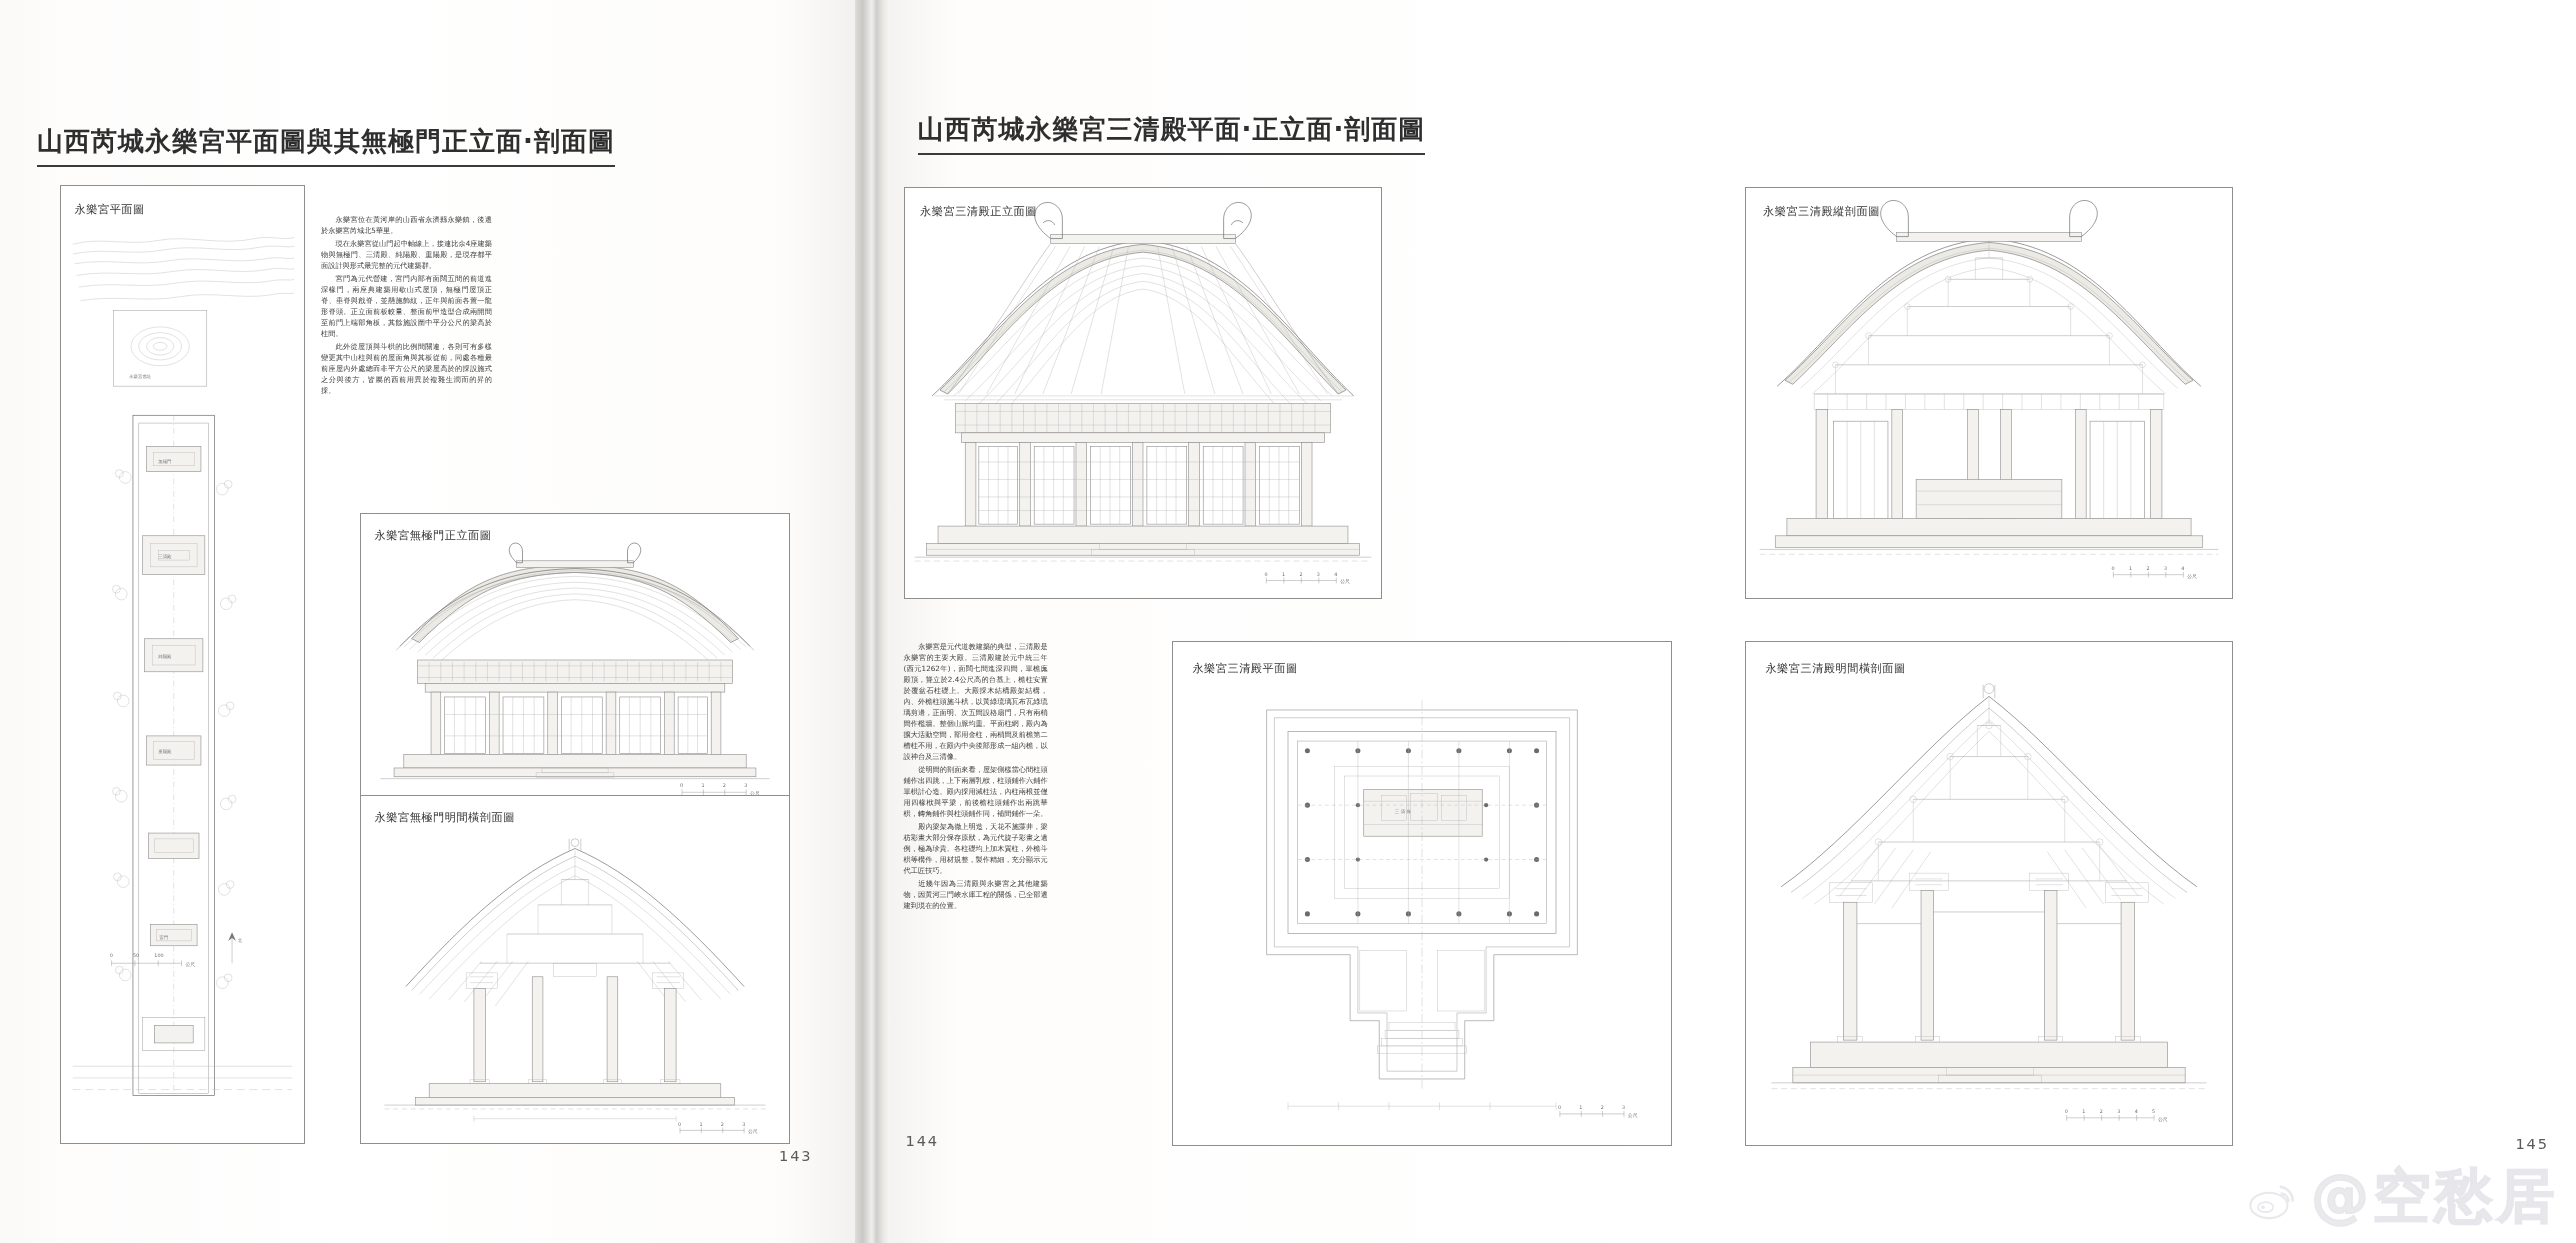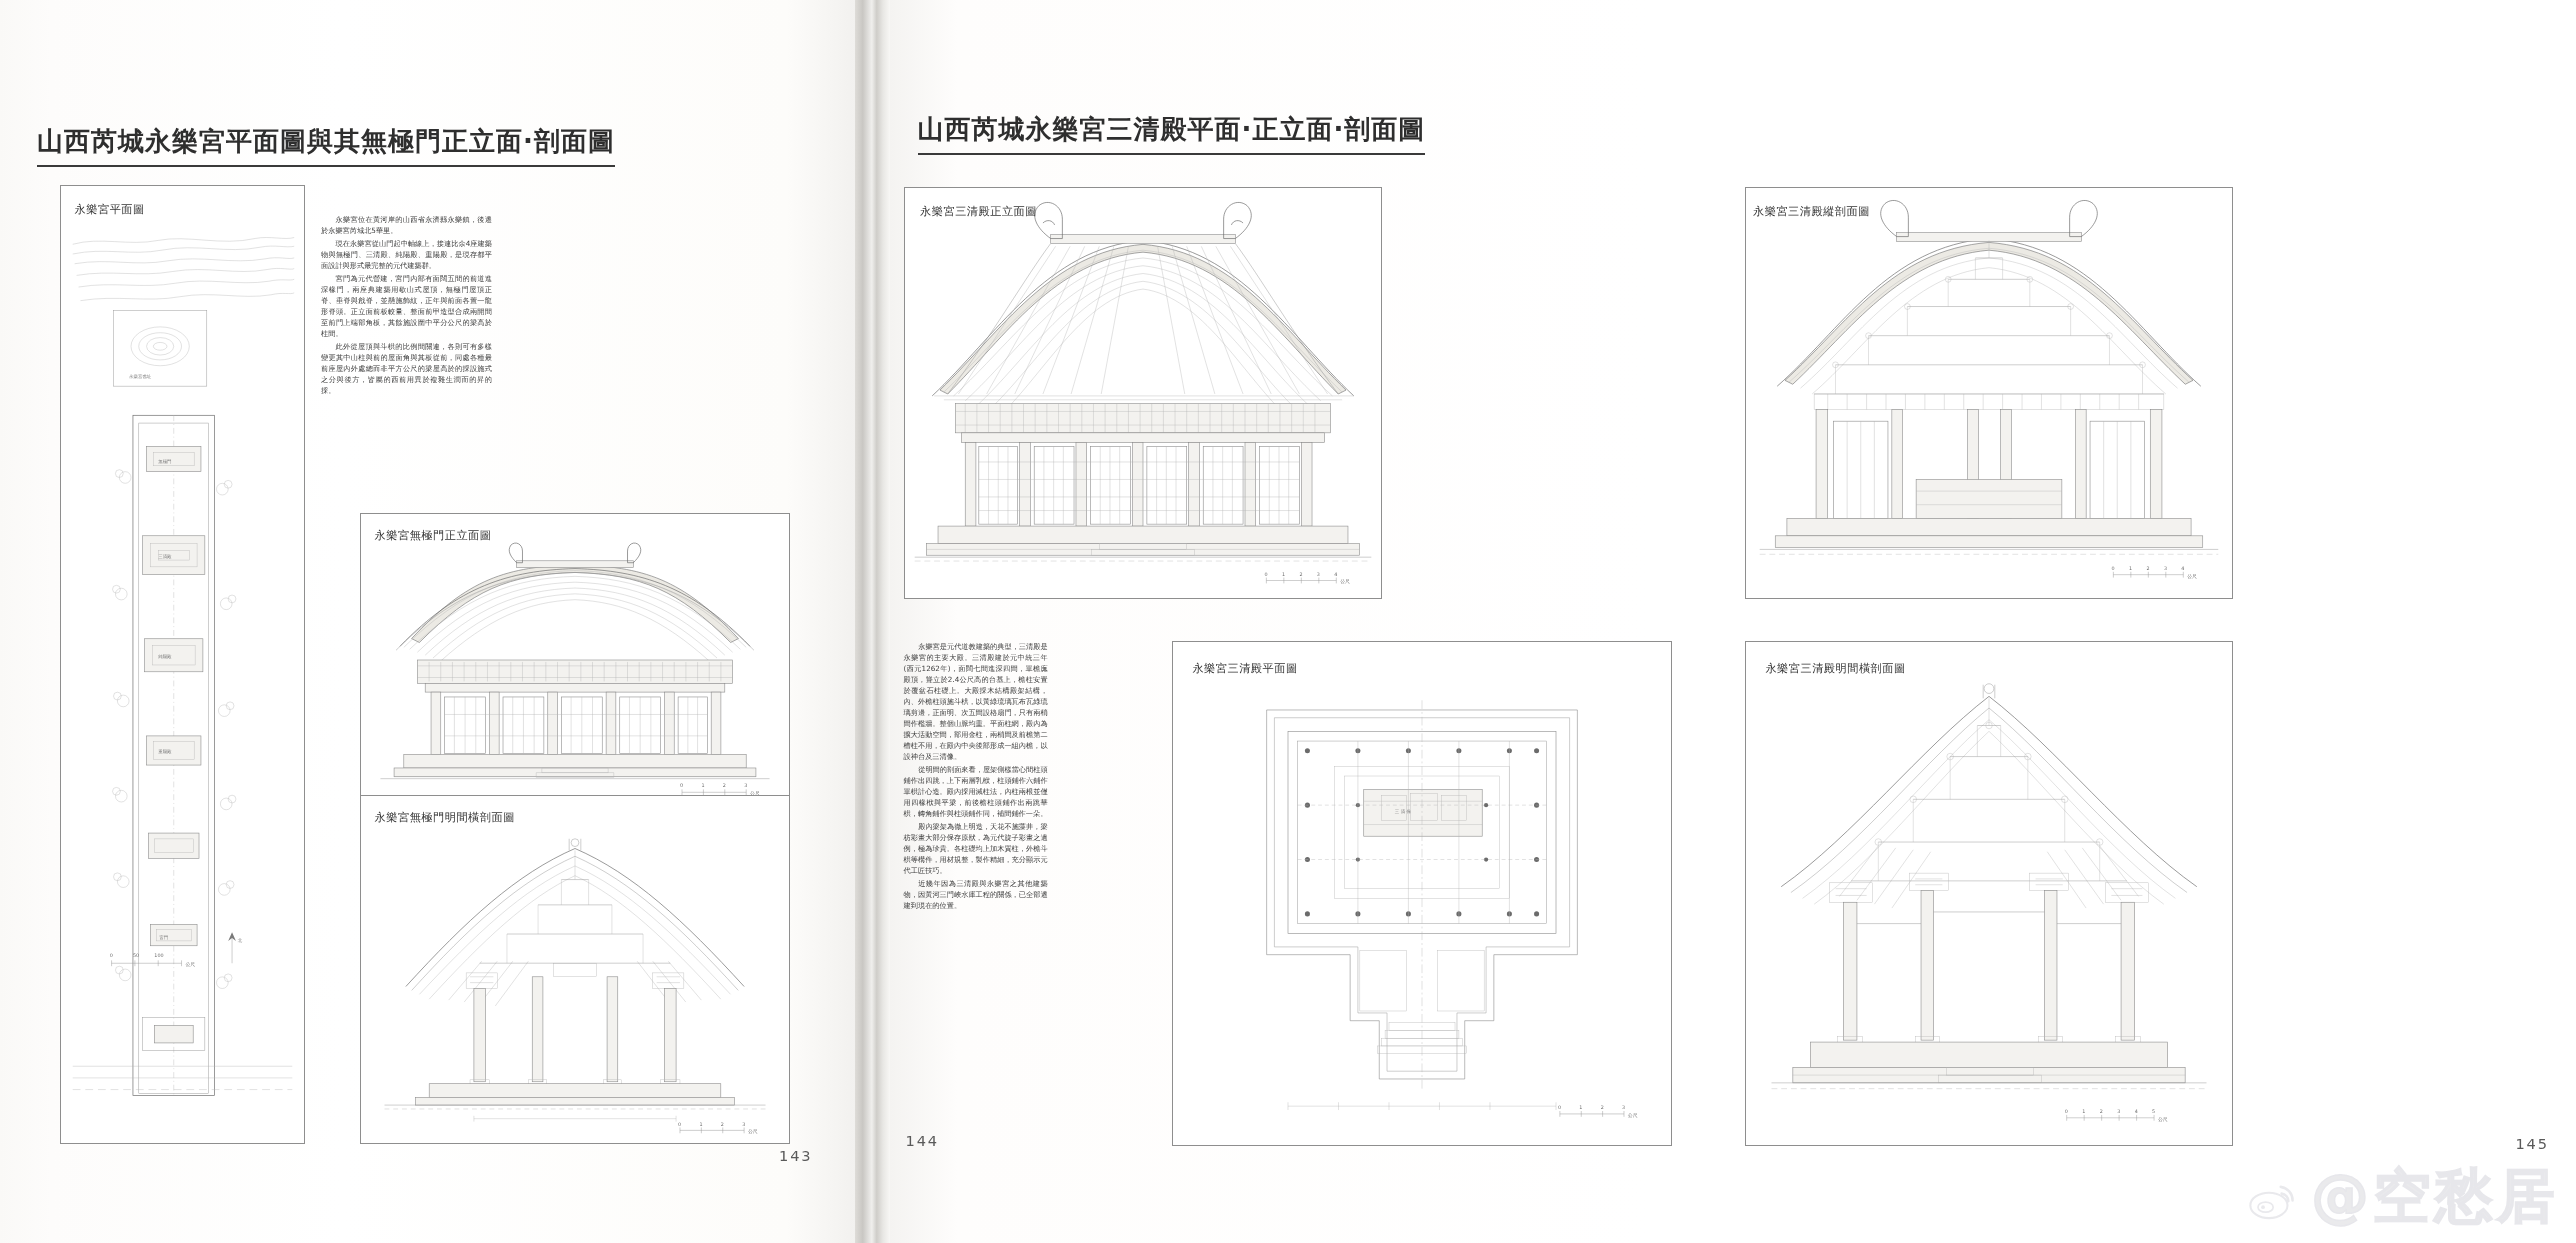--- a/index.html
+++ b/index.html
@@ -472,21 +472,21 @@
             <text x="16" y="-5">1</text>
           <text x="34" y="-5">2</text>
             <text x="52" y="-5">3</text>
             <text x="70" y="-5">4</text>
           <text x="76" y="3">公尺</text>
         </g>
       </svg>
     </div>
 
     <div class="panel" style="left:855px;top:187px;width:486px;height:410px;">
-      <div class="panel-cap" style="left:7px;top:15.5px;">永樂宮三清殿縱剖面圖</div>
+      <div class="panel-cap" style="left:17px;top:15.5px;">永樂宮三清殿縱剖面圖</div>
       <svg class="drawing" width="486" height="410" viewBox="0 0 500 422">
 
         <path d="M40 198 C104 140,150 64,250 56 C350 64,396 140,460 198 L452 202 C392 146,342 72,250 64 C158 72,108 146,48 202 Z" class="fl-roof"></path>
         <path d="M32 204 C98 146,146 60,250 52 C354 60,402 146,468 204" class="ln"></path>
         <rect x="155" y="46" width="190" height="9" class="fl-light"></rect>
         <path d="M155 50 c-14 -10 -22 -24 -12 -34 c10 -8 24 0 24 14 l0 20 z" class="ln"></path>
         <path d="M345 50 c14 -10 22 -24 12 -34 c-10 -8 -24 0 -24 14 l0 20 z" class="ln"></path>
         <g class="ln-hair">
           <path d="M44 200 C108 144,154 70,250 62 C346 70,392 144,456 200"></path>
           <path d="M56 206 C116 154,160 80,250 72 C340 80,384 154,444 206"></path>

